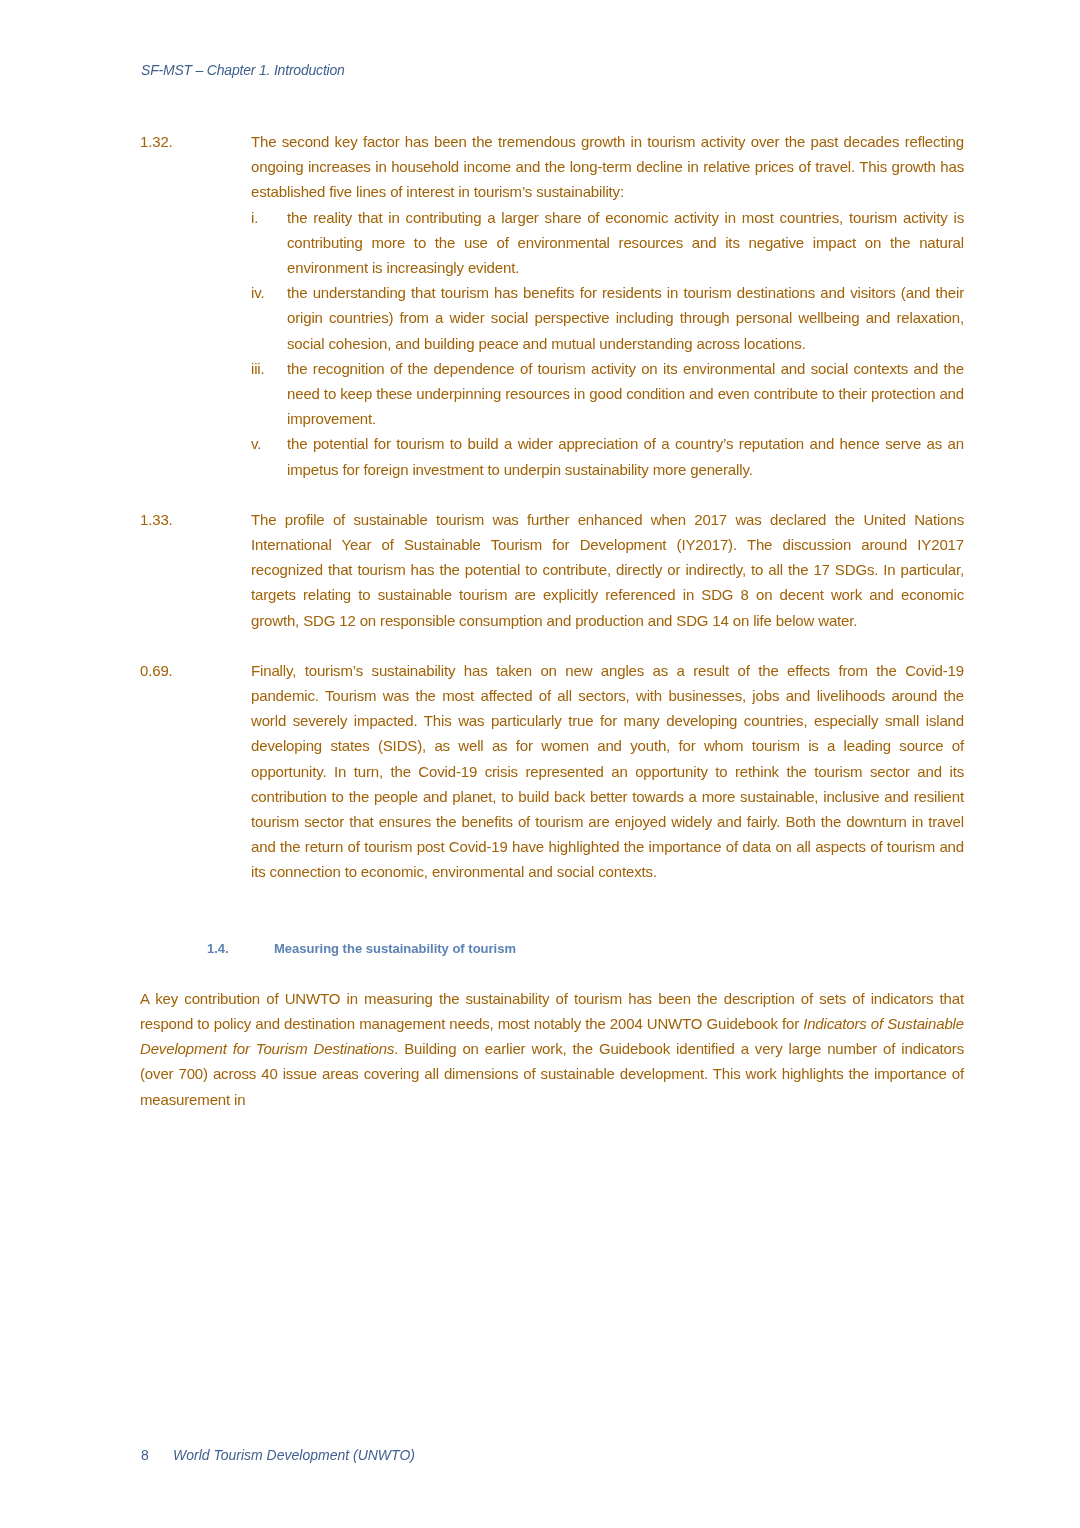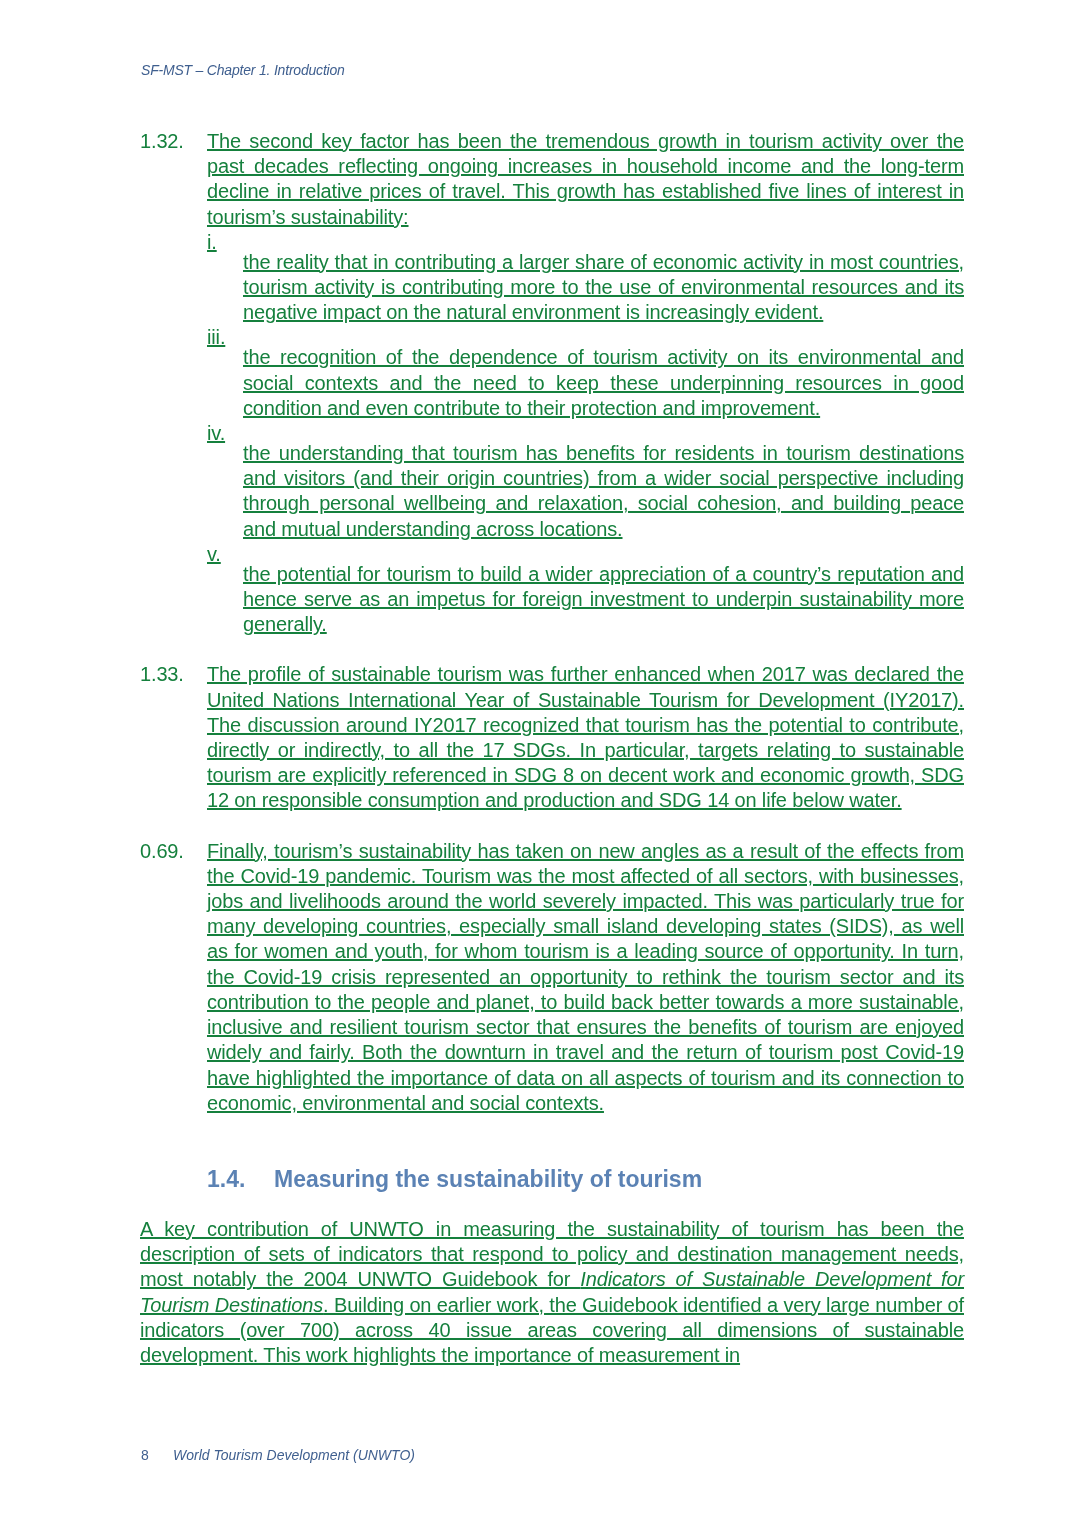--- a/index.html
+++ b/index.html
@@ -32,60 +32,59 @@
     }
     .body {
       position: absolute;
       left: 128px;
       top: 129px;
       width: 824px;
     }
     .para {
       position: relative;
       display: flex;
-      font-size: 20px;
+      font-size: 15px;
       line-height: 25.2px;
       letter-spacing: -0.15px;
-      color: #15803d;
+      color: #a16207;
+      gap: 44px;
     }
     .para-num {
       width: 67px;
       flex: 0 0 67px;
     }
     .para-text {
       flex: 1;
       text-align: justify;
       text-justify: inter-word;
-      text-decoration: underline;
     }
     .para-text p {
       margin: 0;
     }
     .list {
       margin: 0;
       padding: 0;
       list-style: none;
     }
     .list-item {
       display: flex;
     }
     .list-marker {
       flex: 0 0 36px;
       width: 36px;
     }
     .list-text {
       flex: 1;
       text-align: justify;
-      margin-top: 20px;
     }
     .gap { height: 25px; }
     .section-heading {
       display: flex;
       margin-left: 67px;
-      font-size: 23px;
+      font-size: 13px;
       font-weight: bold;
       color: #5b82b4;
       line-height: 25px;
     }
     .section-num {
       flex: 0 0 67px;
       width: 67px;
     }
     .running-footer {
       position: absolute;
@@ -117,26 +116,26 @@
     <div class="para">
       <div class="para-num">1.32.</div>
       <div class="para-text">
         <p>The second key factor has been the tremendous growth in tourism activity over the past decades reflecting ongoing increases in household income and the long-term decline in relative prices of travel. This growth has established five lines of interest in tourism’s sustainability:</p>
         <ul class="list">
           <li class="list-item">
             <span class="list-marker">i.</span>
             <span class="list-text">the reality that in contributing a larger share of economic activity in most countries, tourism activity is contributing more to the use of environmental resources and its negative impact on the natural environment is increasingly evident.</span>
           </li>
           <li class="list-item">
+            <span class="list-marker">iv.</span>
+            <span class="list-text">the understanding that tourism has benefits for residents in tourism destinations and visitors (and their origin countries) from a wider social perspective including through personal wellbeing and relaxation, social cohesion, and building peace and mutual understanding across locations.</span>
+          </li>
+          <li class="list-item">
             <span class="list-marker">iii.</span>
             <span class="list-text">the recognition of the dependence of tourism activity on its environmental and social contexts and the need to keep these underpinning resources in good condition and even contribute to their protection and improvement.</span>
-          </li>
-          <li class="list-item">
-            <span class="list-marker">iv.</span>
-            <span class="list-text">the understanding that tourism has benefits for residents in tourism destinations and visitors (and their origin countries) from a wider social perspective including through personal wellbeing and relaxation, social cohesion, and building peace and mutual understanding across locations.</span>
           </li>
           <li class="list-item">
             <span class="list-marker">v.</span>
             <span class="list-text">the potential for tourism to build a wider appreciation of a country’s reputation and hence serve as an impetus for foreign investment to underpin sustainability more generally.</span>
           </li>
         </ul>
       </div>
     </div>
 
     <div class="gap"></div>

